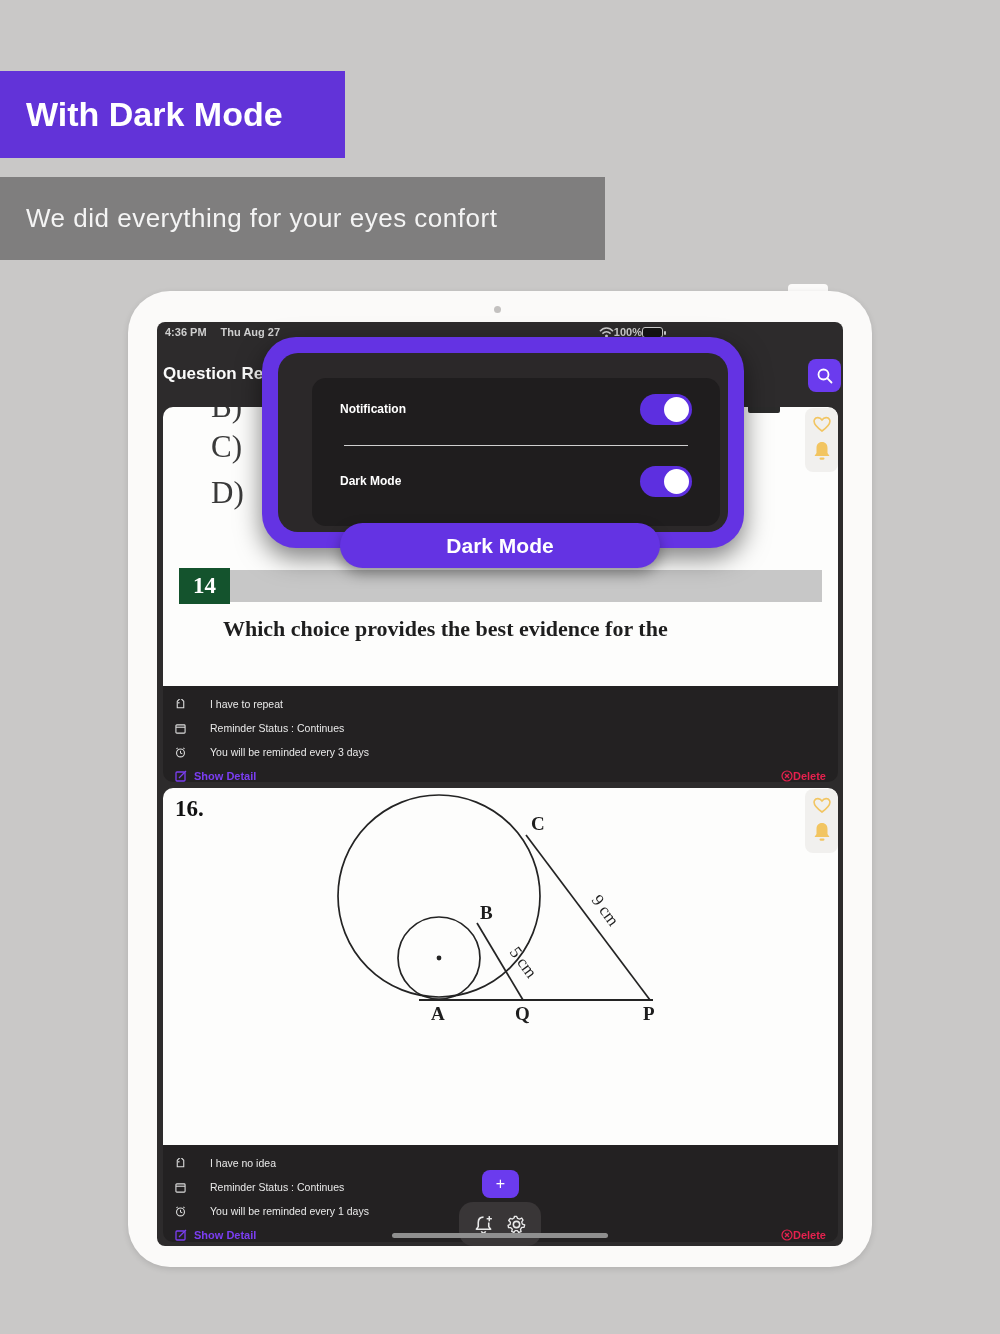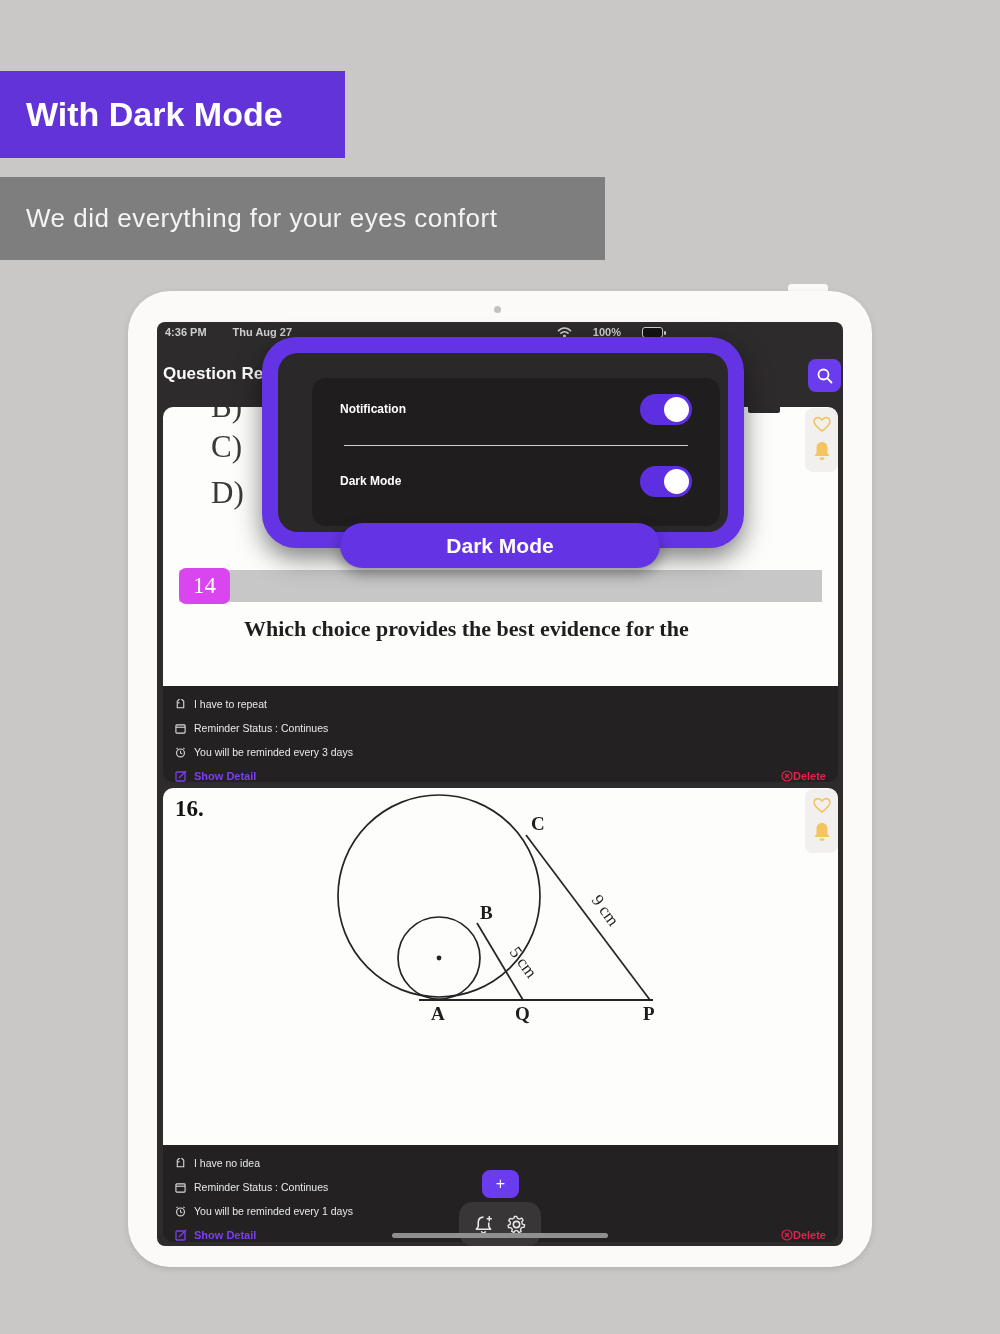--- a/index.html
+++ b/index.html
@@ -20,52 +20,52 @@
   .tablet { position:absolute; left:128px; top:291px; width:744px; height:976px;
     background:#fbfaf9; border-radius:42px; box-shadow:0 2px 6px rgba(0,0,0,.12); }
   .camera-dot { position:absolute; left:494px; top:306px; width:7px; height:7px;
     border-radius:50%; background:#c3c1c0; }
   .screen { position:absolute; left:157px; top:322px; width:686px; height:924px;
     background:#2d2b2c; border-radius:8px; overflow:hidden; }
 
   
   .statusbar { position:absolute; left:165px; top:326px; width:670px; color:#cfcfcf;
     font-size:11px; font-weight:bold; display:flex; }
-  .statusbar .left { display:flex; gap:26px; }
-  .statusbar .right { position:absolute; right:172px; top:0; display:flex; gap:21px; align-items:center; }
+  .statusbar .left { display:flex; gap:14px; }
+  .statusbar .right { position:absolute; right:172px; top:0; display:flex; gap:0; align-items:center; }
   .battery { width:21px; height:11px; border:1px solid #cfcfcf; border-radius:3px;
     background:#141414; position:relative; }
   .battery:after { content:""; position:absolute; right:-4px; top:3px; width:2px; height:4px;
     background:#cfcfcf; border-radius:1px; }
   .app-title { position:absolute; left:163px; top:364px; color:#fafafa; font-size:17px; font-weight:bold; }
   .search-btn { position:absolute; left:808px; top:359px; width:33px; height:33px;
     background:#6b3bee; border-radius:8px; display:flex; align-items:center; justify-content:center; }
 
   
   .card { position:absolute; left:163px; width:675px; }
   .card .scan { background:#fdfdfc; border-radius:10px 10px 0 0; position:relative; overflow:hidden; }
   .card .meta { background:#232122; border-radius:0 0 10px 10px; padding:6px 12px 0 12px; }
   .card1 { top:407px; } .card1 .scan { height:279px; } .card1 .meta { height:96px; }
   .card2 { top:788px; } .card2 .scan { height:357px; } .card2 .meta { height:97px; }
 
   .opt { position:absolute; left:48px; font-family:"Liberation Serif", serif; font-size:31px;
     color:#3a3a3a; }
   .smudge { position:absolute; left:585px; top:0; width:32px; height:6px; background:#2b2b2b;
     border-radius:0 0 2px 2px; }
   .qbar { position:absolute; left:16px; top:163px; width:643px; height:32px; background:#c7c7c7; }
-  .qnum { position:absolute; left:16px; top:161px; width:51px; height:36px; background:#d946ef;
-    color:#fff; font-family:"Liberation Serif", serif; font-weight:normal; font-size:23px;
-    display:flex; align-items:center; justify-content:center;border-radius:7px; }
-  .qtext { position:absolute; left:81px; top:205px; font-family:"Liberation Serif", serif;
+  .qnum { position:absolute; left:16px; top:161px; width:51px; height:36px; background:#14532d;
+    color:#fff; font-family:"Liberation Serif", serif; font-weight:bold; font-size:23px;
+    display:flex; align-items:center; justify-content:center; }
+  .qtext { position:absolute; left:60px; top:205px; font-family:"Liberation Serif", serif;
     font-weight:600; font-size:22px; color:#1e1e1e; line-height:34px; }
 
   .fav-rail { position:absolute; right:0; top:1px; width:33px; height:64px; background:#f1f0ee;
     border-radius:8px; display:flex; flex-direction:column; align-items:center; padding-top:7px; gap:8px; }
 
-  .meta-row { display:flex; align-items:center; gap:8px; height:24px; color:#e9e9e9; font-size:10.5px; }
+  .meta-row { display:flex; align-items:center; gap:24px; height:24px; color:#e9e9e9; font-size:10.5px; }
   .meta-row svg { flex:none; }
   .meta-actions { display:flex; align-items:center; justify-content:space-between; height:24px; }
   .show-detail { color:#7b3ef2; font-weight:bold; font-size:11px; display:flex; gap:7px; align-items:center; }
   .delete { color:#e5214e; font-weight:bold; font-size:11px; display:flex; align-items:center; }
 
   .fig-num { position:absolute; left:12px; top:8px; font-family:"Liberation Serif", serif;
     font-weight:bold; font-size:23px; color:#111; }
   .caption { position:absolute; left:0; top:240px; width:100%; text-align:center;
     font-family:"Liberation Serif", serif; font-weight:600; font-size:23px; color:#161616; }
   .geo text { font-family:"Liberation Serif", serif; fill:#1d1d1d; }

